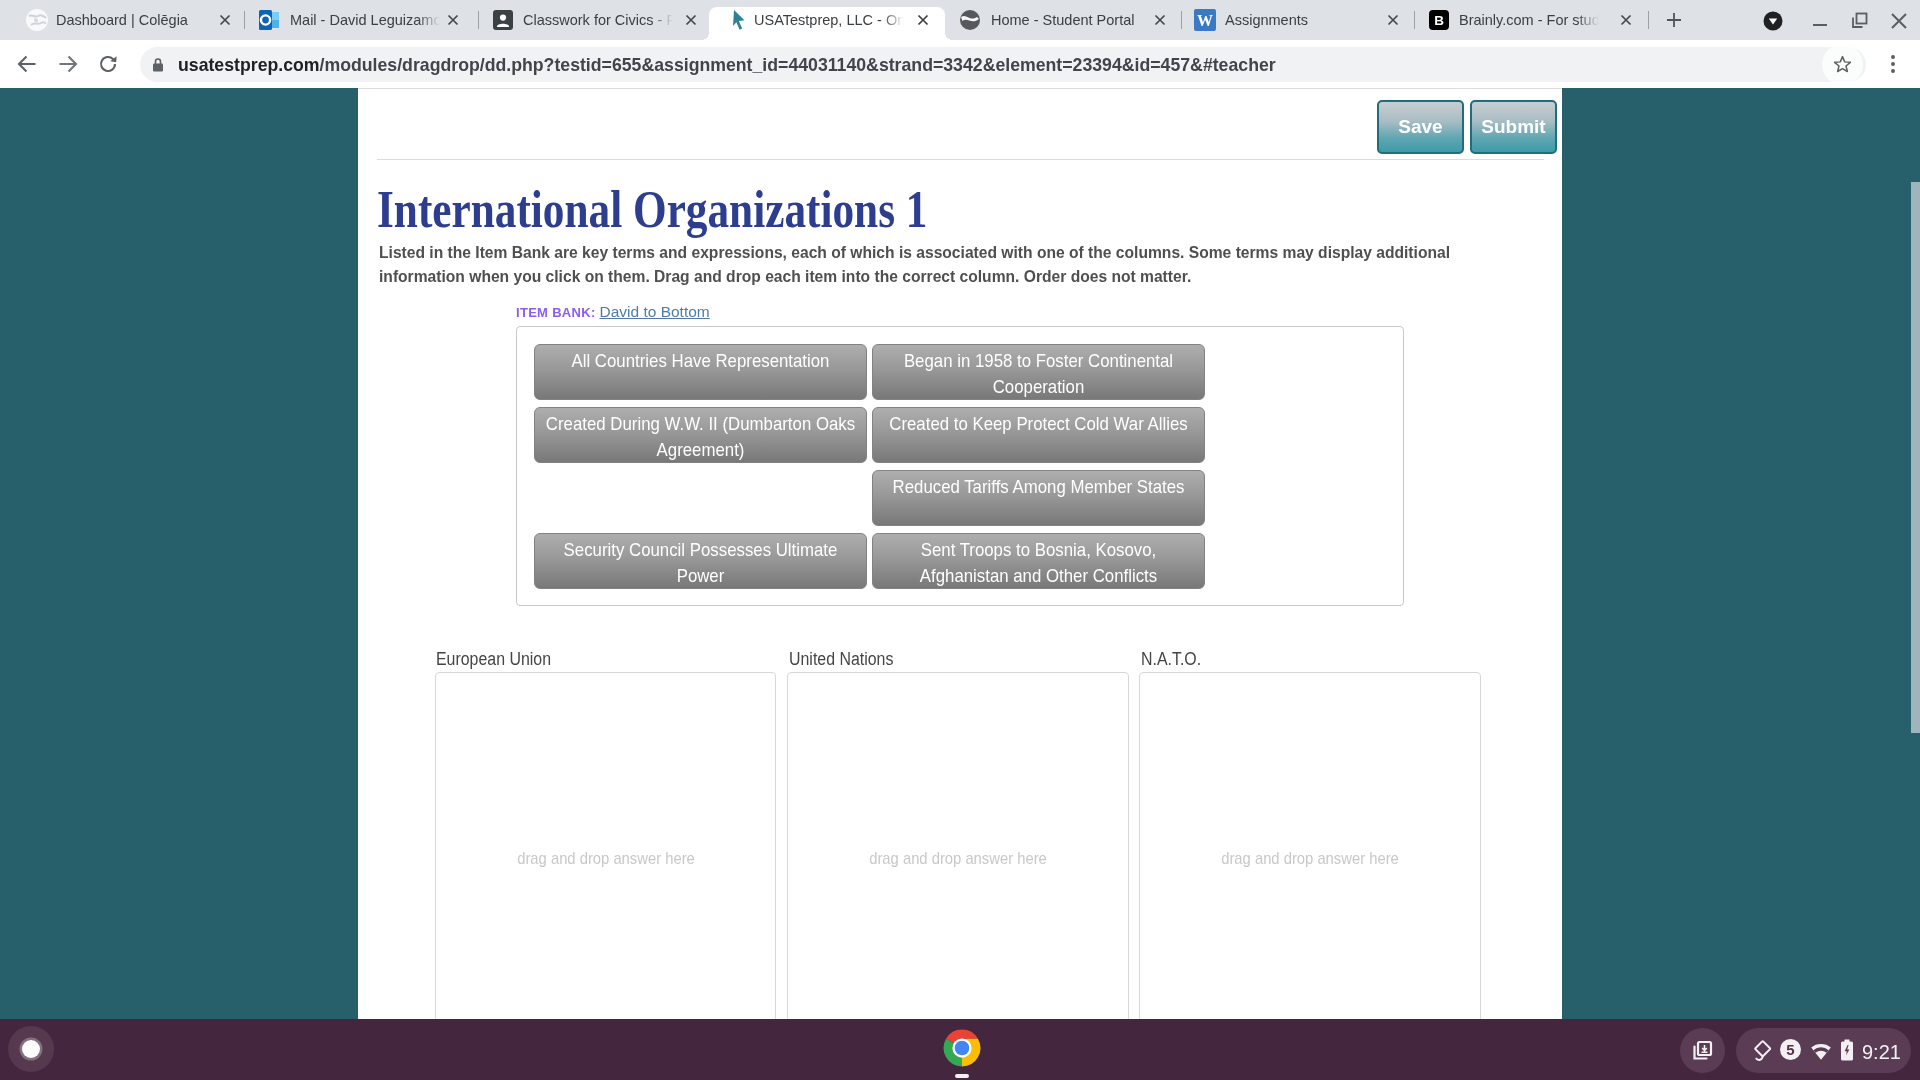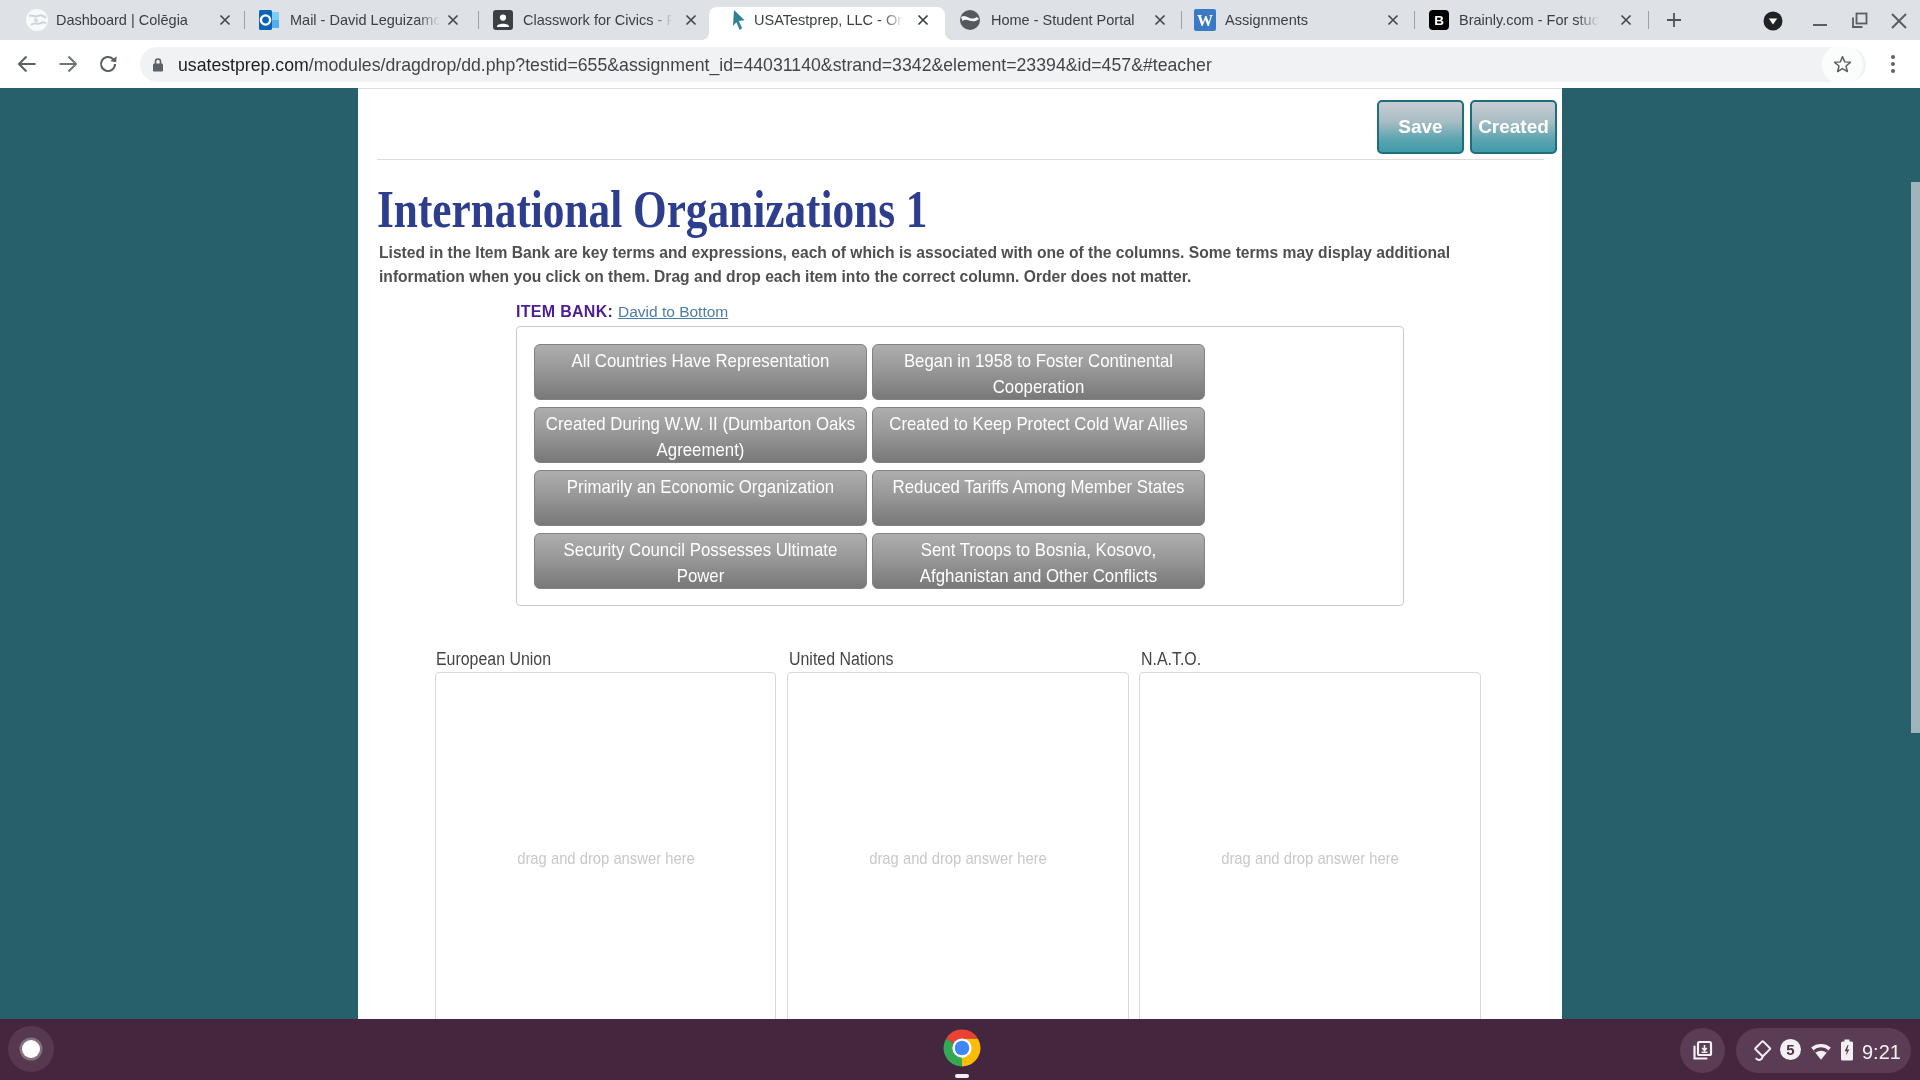--- a/index.html
+++ b/index.html
@@ -15,33 +15,33 @@
   .tclose { position:absolute; top:12px; width:16px; height:16px; }
   .tclose svg { display:block; }
   .tsep { position:absolute; top:11px; width:1px; height:18px; background:#9ca1a7; }
   #activetab { position:absolute; left:709px; top:7px; width:236px; height:33px; background:#fff;
        border-radius:8px 8px 0 0; }
   #activetab::before, #activetab::after { content:""; position:absolute; bottom:0; width:8px; height:8px; background:#fff; }
   #activetab::before { left:-8px; -webkit-mask:radial-gradient(circle 8px at 0 0, transparent 8px, #000 8px); mask:radial-gradient(circle 8px at 0 0, transparent 8px, #000 8px); }
   #activetab::after { right:-8px; -webkit-mask:radial-gradient(circle 8px at 8px 0, transparent 8px, #000 8px); mask:radial-gradient(circle 8px at 8px 0, transparent 8px, #000 8px); }
   
   #toolbar { position:absolute; left:0; top:40px; width:1920px; height:48px; background:#fff; }
-  #omnibox { position:absolute; left:140px; top:7px; width:1726px; height:35px; border-radius:17.5px; background:#f0f2f3; }
+  #omnibox { position:absolute; left:140px; top:7px; width:1726px; height:35px; border-radius:17.5px; background:#f0f2f3;font-weight:bold; }
   #urltext { position:absolute; left:38px; top:6.5px; font-size:19px; color:#2b2e31; white-space:nowrap; transform:scaleX(0.931); transform-origin:0 0; }
   
   #page { position:absolute; left:0; top:88px; width:1920px; height:932px; background:#27606b; overflow:hidden; }
   #content { position:absolute; left:358px; top:0; width:1204px; height:932px; background:#fff; border-top:1px solid #dcdcdc; }
   .btn { position:absolute; top:11px; width:87px; height:54px; border:2px solid #1e6e7b; border-radius:5px;
       background:linear-gradient(180deg,#c6ced3 0%,#aabdc4 38%,#60a6b2 72%,#3f9aaa 100%);
       color:#fff; font-size:19px; font-weight:bold; text-align:center; line-height:50px;margin-left:13px; }
   #hr1 { position:absolute; left:19px; top:70px; width:1167px; height:1px; background:#ddd; }
   #title { position:absolute; left:19px; top:91px; font-size:52px; font-family:"Liberation Serif",serif; font-weight:bold; color:#2e3e8e; white-space:nowrap; transform:scaleX(0.832); transform-origin:0 0; }
   #para { position:absolute; left:21px; top:152px; font-size:17px; font-weight:bold; color:#4f4f4f; line-height:23.5px; white-space:nowrap; transform:scaleX(0.9187); transform-origin:0 0; }
   #ibline { position:absolute; left:158px; top:214px; font-size:15.5px; }
-  #iblabel { font-size:16px; font-weight:bold; color:#4c1d95; letter-spacing:0.3px; }
+  #iblabel { font-size:13px; font-weight:bold; color:#8b5cf6; letter-spacing:0.3px; }
   #iblink { color:#4e7ca6; text-decoration:underline; }
   #bank { position:absolute; left:158px; top:237px; width:888px; height:280px; border:1px solid #c9c9c9; border-radius:4px; }
   .gbtn { position:absolute; width:333px; height:56px; border-radius:6px; border:1px solid #828282;
       background:linear-gradient(180deg,#aeaeae 0%,#989898 45%,#787878 100%);
       color:#fff; font-size:19px; }
   .gbtn i { position:absolute; left:50%; top:3px; width:365px; margin-left:-182.5px; font-style:normal;
       text-align:center; line-height:26px; transform:scaleX(0.885); }
   .collabel { position:absolute; top:560px; font-size:18px; color:#454545; white-space:nowrap; transform:scaleX(0.884); transform-origin:0 0; }
   .colbox { position:absolute; top:583px; height:372px; background:#fff; border:1px solid #d8d8d8; border-radius:4px; }
   .colbox span { position:absolute; left:50%; top:176px; width:210px; margin-left:-105px; text-align:center; color:#c8c8c8; font-size:17px; transform:scaleX(0.87); }
@@ -193,40 +193,37 @@
 
   <svg class="abs" style="left:1885px;top:14px" width="16" height="20" viewBox="0 0 16 20">
     <circle cx="8" cy="3" r="2" fill="#5c6165"></circle>
       <circle cx="8" cy="10" r="2" fill="#5c6165"></circle>
       <circle cx="8" cy="17" r="2" fill="#5c6165"></circle>
   </svg>
 </div>
 <div id="page">
   <div id="content">
     <div class="btn" style="left:1006px;">Save</div>
-    <div class="btn" style="left:1099px;">Created</div>
+    <div class="btn" style="left:1099px;">Submit</div>
     <div id="hr1"></div>
     <div id="title">International Organizations 1</div>
     <div id="para">Listed in the Item Bank are key terms and expressions, each of which is associated with one of the columns. Some terms may display additional<br>information when you click on them. Drag and drop each item into the correct column. Order does not matter.</div>
     <div id="ibline"><span id="iblabel">ITEM BANK:&nbsp;</span><span id="iblink">David to Bottom</span></div>
     <div id="bank">
       <div class="gbtn" style="left:17px;  top:17px;">
           <i>All Countries Have Representation</i>
         </div>
       <div class="gbtn" style="left:355px; top:17px;">
           <i>Began in 1958 to Foster Continental Cooperation</i>
         </div>
       <div class="gbtn" style="left:17px;  top:80px;">
           <i>Created During W.W. II (Dumbarton Oaks Agreement)</i>
         </div>
       <div class="gbtn" style="left:355px; top:80px;">
           <i>Created to Keep Protect Cold War Allies</i>
-        </div>
-      <div class="gbtn" style="left:17px;  top:143px;">
-          <i>Primarily an Economic Organization</i>
         </div>
       <div class="gbtn" style="left:355px; top:143px;">
           <i>Reduced Tariffs Among Member States</i>
         </div>
       <div class="gbtn" style="left:17px;  top:206px;">
           <i>Security Council Possesses Ultimate Power</i>
         </div>
       <div class="gbtn" style="left:355px; top:206px;">
           <i>Sent Troops to Bosnia, Kosovo, Afghanistan and Other Conflicts</i>
         </div>

